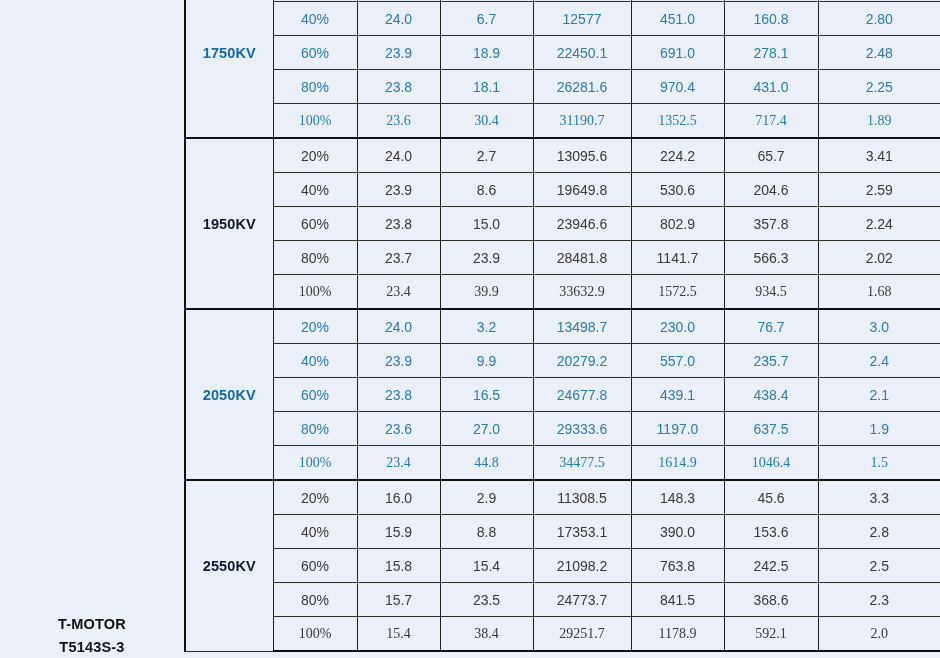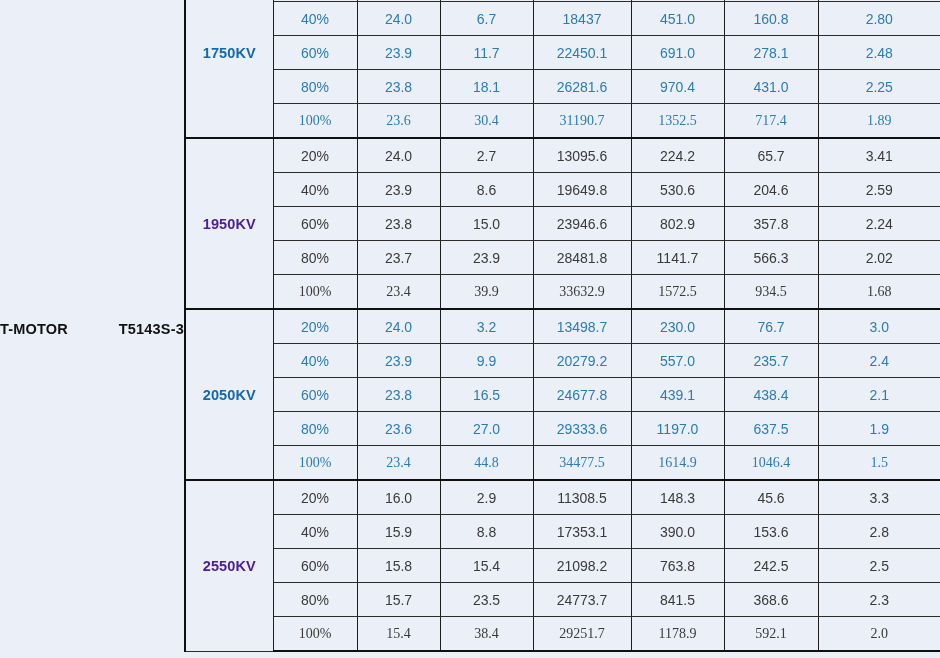--- a/index.html
+++ b/index.html
@@ -24,23 +24,23 @@
   }
 
   
   .motor-label {
     position: absolute;
     left: 0;
     top: 0;
     width: 184px;
     height: 658px;
     display: flex;
-    flex-direction: row;
+    flex-direction: column;
     align-items: center;
-    justify-content: space-between;
+    justify-content: flex-end;
     color: #111111;
     font-weight: bold;
     font-size: 14.5px;
     line-height: 1.55;
     letter-spacing: 0.2px;
     background: #ebeff7;
   }
 
   
   .perf-table {
@@ -85,21 +85,21 @@
     border-left: 2px solid #101010;
   }
   td.last-col {
     border-right: 2px solid #7f1d1d;
   }
 
   
   .c-blue { color: #2c7cb0; }
   .c-blue-strong { color: #1269ae; }
   .c-dark { color: #3a3a3a; }
-  .c-dark-strong { color: #4c1d95; }
+  .c-dark-strong { color: #0f172a; }
 
   
   col.c-kv   { width: 88px; }
   col.c-pct  { width: 84px; }
   col.c-volt { width: 83px; }
   col.c-amp  { width: 93px; }
   col.c-rpm  { width: 98px; }
   col.c-thr  { width: 93px; }
   col.c-pwr  { width: 94px; }
   col.c-eff  { width: 123px; }
@@ -133,29 +133,29 @@
           <td class="c-blue">2.2</td>
           <td class="c-blue">12163.5</td>
           <td class="c-blue">177.1</td>
           <td class="c-blue">52.7</td>
           <td class="c-blue last-col">3.36</td>
         </tr>
         <tr class="row">
           <td class="c-blue">40%</td>
           <td class="c-blue">24.0</td>
           <td class="c-blue">6.7</td>
-          <td class="c-blue">18437</td>
+          <td class="c-blue">12577</td>
           <td class="c-blue">451.0</td>
           <td class="c-blue">160.8</td>
           <td class="c-blue last-col">2.80</td>
         </tr>
         <tr class="row">
           <td class="c-blue">60%</td>
           <td class="c-blue">23.9</td>
-          <td class="c-blue">11.7</td>
+          <td class="c-blue">18.9</td>
           <td class="c-blue">22450.1</td>
           <td class="c-blue">691.0</td>
           <td class="c-blue">278.1</td>
           <td class="c-blue last-col">2.48</td>
         </tr>
         <tr class="row">
           <td class="c-blue">80%</td>
           <td class="c-blue">23.8</td>
           <td class="c-blue">18.1</td>
           <td class="c-blue">26281.6</td>

